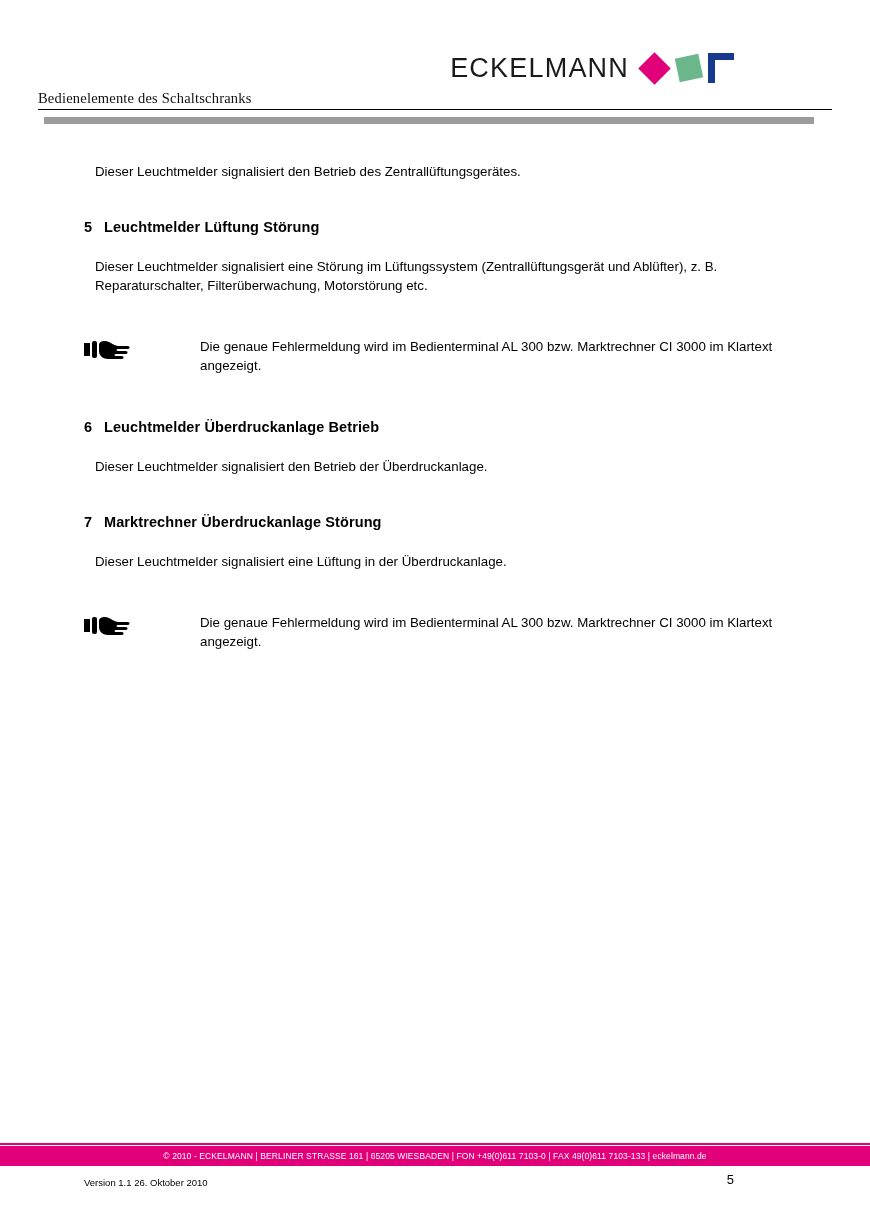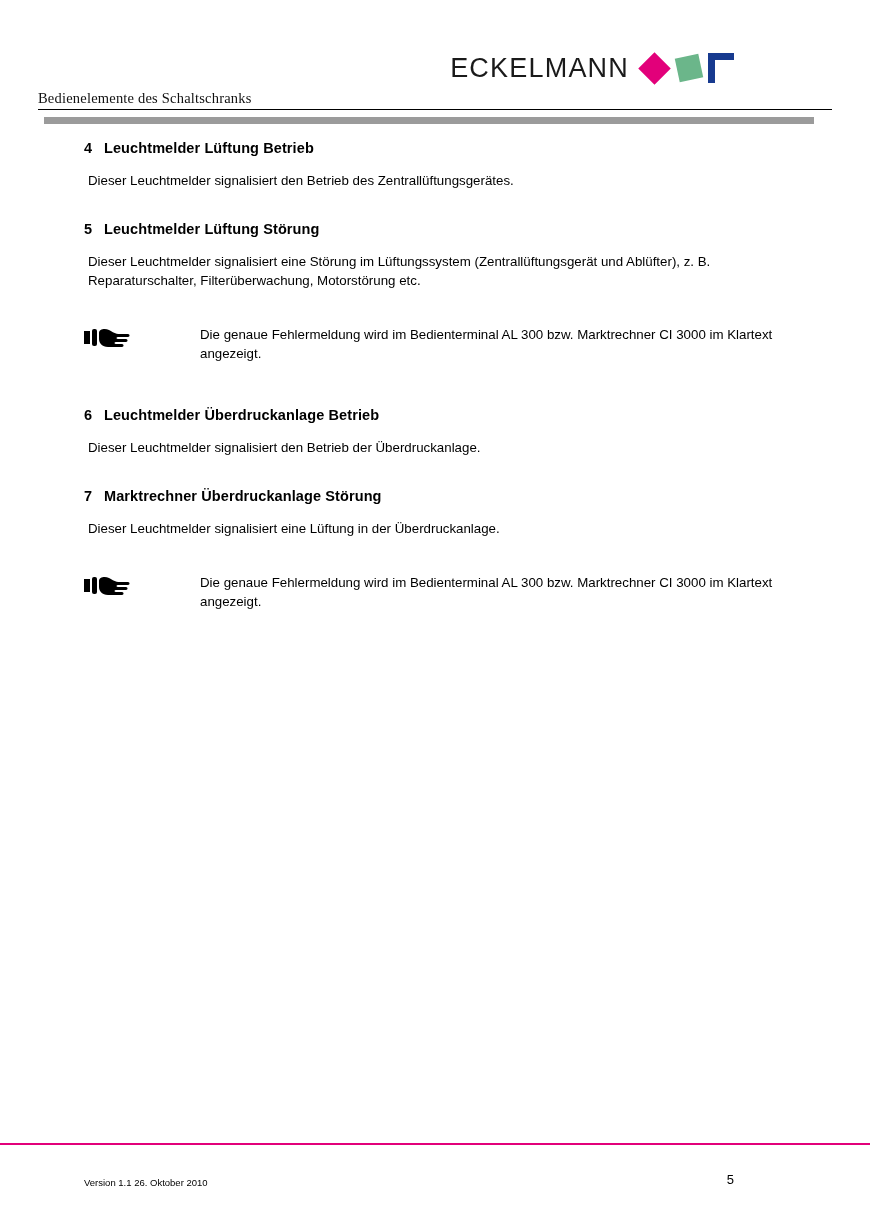--- a/index.html
+++ b/index.html
@@ -136,21 +136,21 @@
     padding: 0;
     color: #000;
     letter-spacing: 0.1px;
   }
   h2.section .num {
     display: inline-block;
     width: 20px;
   }
   p.body {
     font-size: 13.3px;
-    margin: 4px;
+    margin: 11px;
     padding: 0;
     color: #000;
     line-height: 1.42;
   }
 
   .sp-after-head { height: 12px; }
   .sp-between    { height: 26px; }
   .sp-note-top   { height: 30px; }
   .sp-note-bot   { height: 44px; }
 
@@ -229,23 +229,20 @@
       </span>
     </div>
   </div>
 
   <div class="header-title">Bedienelemente des Schaltschranks</div>
   <div class="header-rule"></div>
   <div class="header-bar"></div>
 
   <div class="content">
 
-    <h2 class="section">
-      <span class="num">4</span><span>Leuchtmelder Lüftung Betrieb</span>
-    </h2>
     <div class="sp-after-head"></div>
     <p class="body">Dieser Leuchtmelder signalisiert den Betrieb des Zentrallüftungsgerätes.</p>
 
     <div class="sp-between"></div>
 
     <h2 class="section">
       <span class="num">5</span><span>Leuchtmelder Lüftung Störung</span>
     </h2>
     <div class="sp-after-head"></div>
     <p class="body">Dieser Leuchtmelder signalisiert eine Störung im Lüftungssystem (Zentrallüftungsgerät und Ablüfter), z. B. Reparaturschalter, Filterüberwachung, Motorstörung etc.</p>
@@ -288,16 +285,17 @@
           <rect x="8" y="2" width="5" height="17" rx="2" fill="#000"></rect>
           <path d="M15 6 C15 2 21 1 25 3 C29 5 31 7 36 7 L44 7 C46 7 46 10 44 10 L34 10 C32 10 32 12 34 12 L42 12 C44 12 44 15 42 15 L32 15 C30 15 30 17 32 17 L38 17 C40 17 40 20 38 20 L24 20 C18 20 15 16 15 12 Z" fill="#000"></path>
         </svg>
       </div>
       <div class="note-text">Die genaue Fehlermeldung wird im Bedienterminal AL 300 bzw. Marktrechner CI 3000 im Klartext angezeigt.</div>
     </div>
 
   </div>
 
   <div class="footer-line"></div>
+  <div class="footer-bar">© 2010 - ECKELMANN | BERLINER STRASSE 161 | 65205 WIESBADEN | FON +49(0)611 7103-0 | FAX 49(0)611 7103-133 | eckelmann.de</div>
   <div class="footer-meta">Version 1.1   26. Oktober 2010</div>
   <div class="page-number">5</div>
 
 </div>
 
 </body></html>

